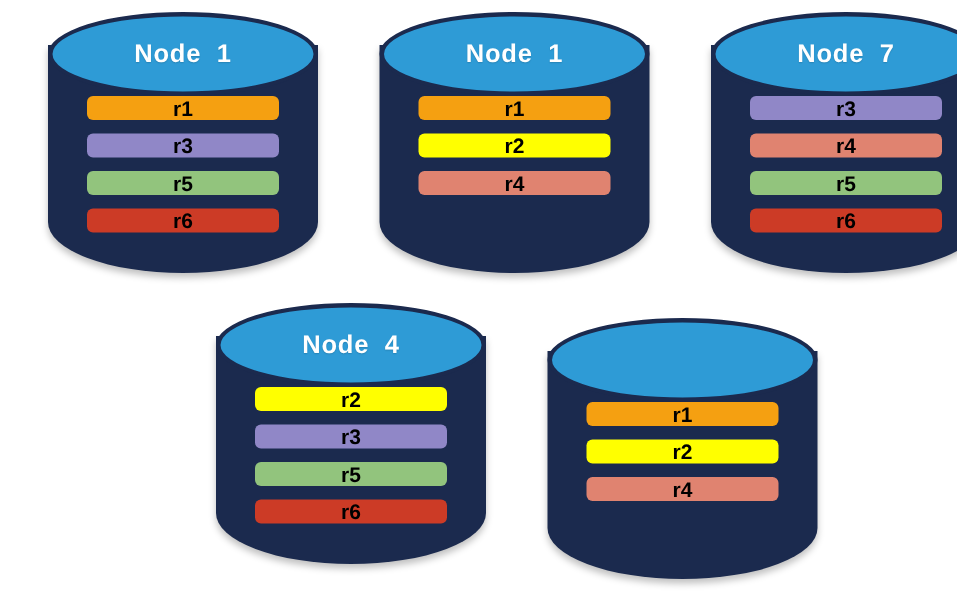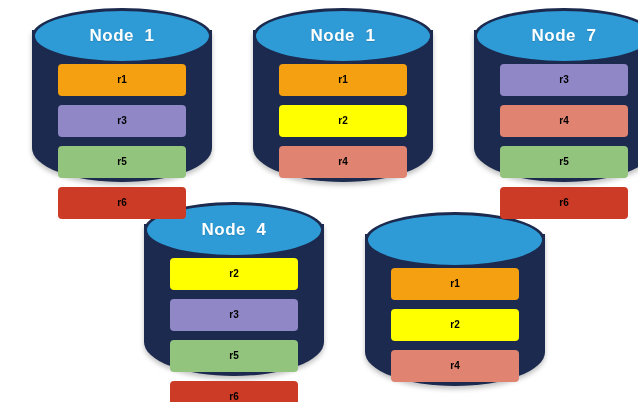--- a/index.html
+++ b/index.html
@@ -69,27 +69,27 @@
 
   
   .replicas {
     position: absolute;
     left: 26px;
     top: 56px;
     width: 128px;
     z-index: 2;
   }
   .replica {
-    height: 32px;
+    height: 16px;
     margin-bottom: 9px;
     border-radius: 4px;
     display: flex;
     align-items: center;
     justify-content: center;
-    font-size: 10px;
+    font-size: 14px;
     font-weight: bold;
     color: #000000;
     line-height: 1;
   }
   .replica:last-child { margin-bottom: 0; }
 </style>
 </head>
 <body>
 
 <div id="canvas" style="background: rgb(255, 255, 255);">

